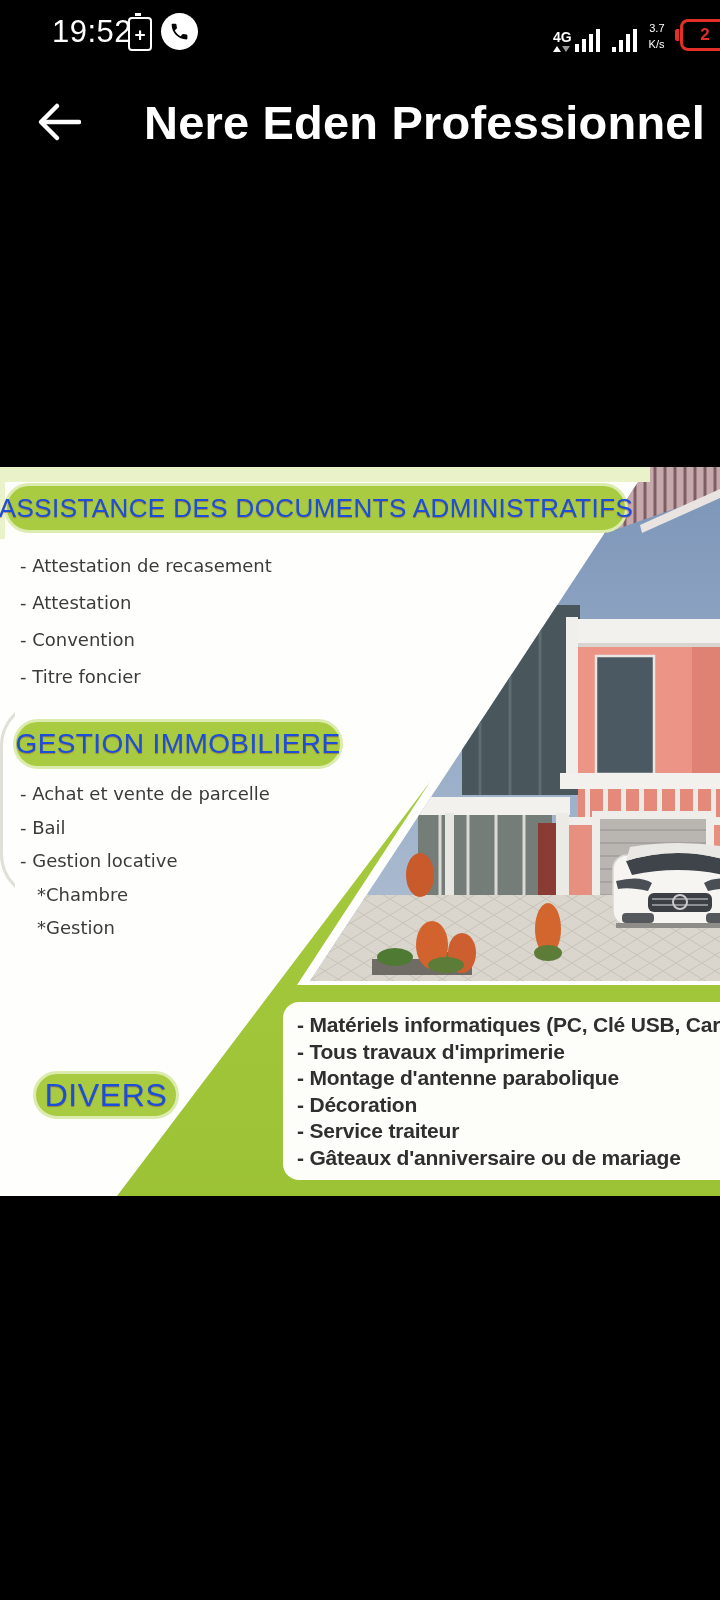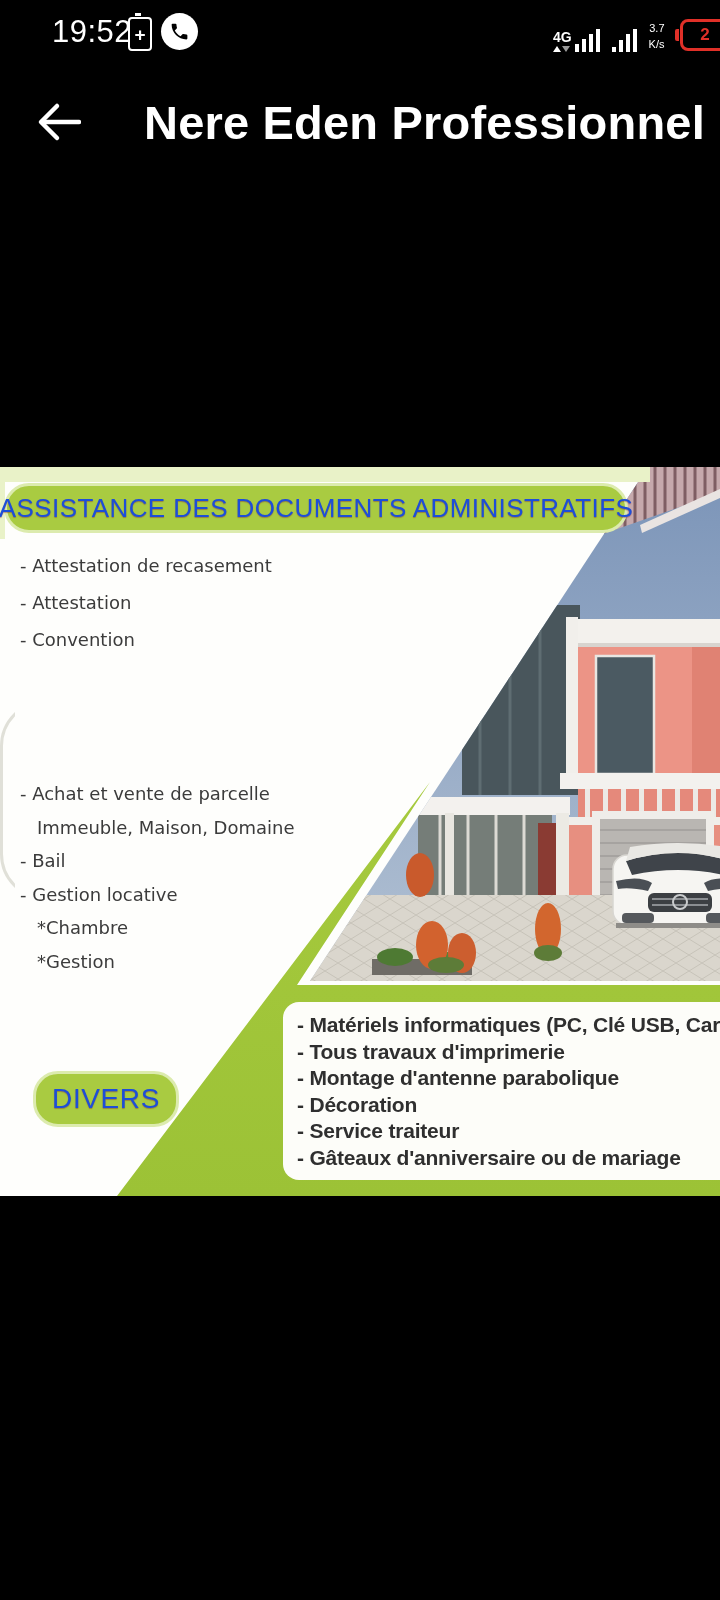--- a/index.html
+++ b/index.html
@@ -42,21 +42,21 @@
   .photo{position:absolute;left:0;top:0;width:720px;height:729px;}
 
   .greenband{position:absolute;left:0;top:0;width:720px;height:729px;background:linear-gradient(#aed044,#9cc236);
              clip-path:polygon(430px 315px,117px 729px,720px 729px,720px 518px,297px 518px);}
 
   .pill{position:absolute;display:flex;align-items:center;justify-content:center;background:#a9cb41;
         border:3px solid #dcebae;box-sizing:border-box;color:#1d4ed8;font-weight:400;
         font-family:"Liberation Sans",sans-serif;text-shadow:0 1px 1px rgba(125,25,60,.4);white-space:nowrap;}
   .pill-admin{left:4px;top:16px;width:624px;height:50px;border-radius:26px;font-size:26px;letter-spacing:.4px;}
   .pill-immo{left:13px;top:252px;width:330px;height:50px;border-radius:26px;font-size:28px;letter-spacing:.4px;}
-  .pill-divers{left:33px;top:604px;width:146px;height:56px;border-radius:25px;font-size:28px;letter-spacing:.6px;}
+  .pill-divers{left:33px;top:604px;width:146px;height:48px;border-radius:25px;font-size:32px;letter-spacing:.6px;}
 
   .svclist{position:absolute;color:#3b3b3b;font-family:"DejaVu Sans",sans-serif;white-space:nowrap;}
   .list-admin{left:20px;top:80px;font-size:18px;line-height:37px;}
   .list-immo{left:20px;top:310px;font-size:18px;line-height:33.5px;}
   .li{white-space:nowrap;}
   .li.indent{padding-left:17px;}
 
   .whitebox{position:absolute;left:283px;top:535px;width:480px;height:178px;background:#fdfdf9;border-radius:16px;
             overflow:hidden;padding:10px 0 0 14px;box-sizing:border-box;}
   .list-divers{position:relative;color:#2f2f2f;font-size:21px;font-weight:700;line-height:26.5px;
@@ -237,25 +237,28 @@
         <div></div>
       </div>
 
     <div class="pill pill-admin">
       <span>ASSISTANCE DES DOCUMENTS ADMINISTRATIFS</span>
     </div>
     <div class="svclist list-admin">
       <div class="li">- Attestation de recasement</div>
       <div class="li">- Attestation</div>
       <div class="li">- Convention</div>
-    </div>
-
+      <div class="li">- Titre foncier</div>
+    </div>
+
+    <div class="pill pill-immo">
+      <span>GESTION IMMOBILIERE</span>
+    </div>
     <div class="svclist list-immo">
       <div class="li">- Achat et vente de parcelle</div>
-      <div class="li indent">Immeuble, Maison, Domaine</div>
       <div class="li">- Bail</div>
       <div class="li">- Gestion locative</div>
       <div class="li indent">*Chambre</div>
       <div class="li indent">*Gestion</div>
     </div>
 
     <div class="pill pill-divers">
       <span>DIVERS</span>
     </div>
     <div class="whitebox">

